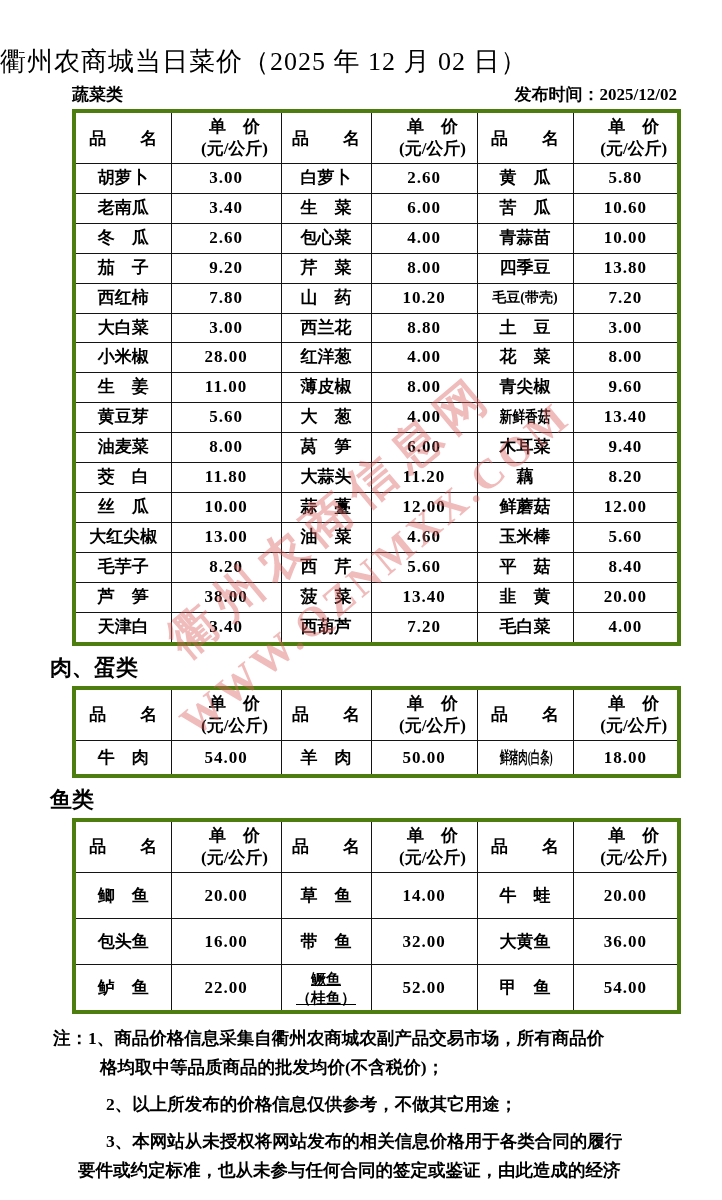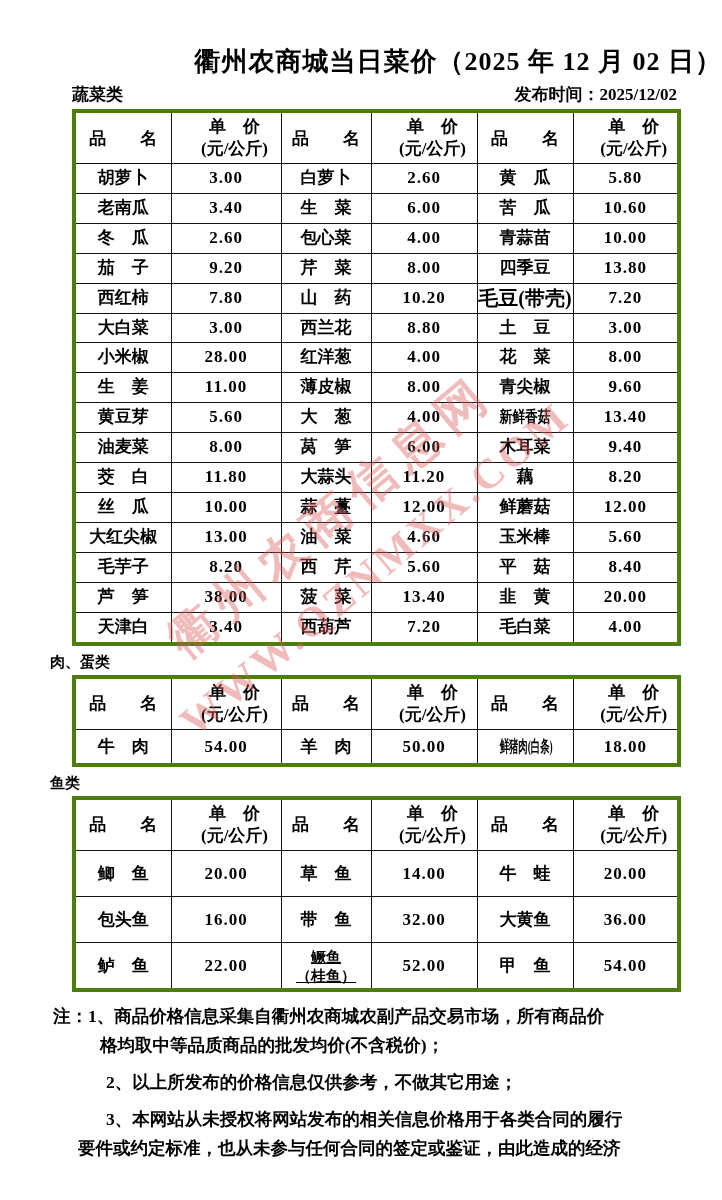--- a/index.html
+++ b/index.html
@@ -6,22 +6,22 @@
   body{
     width:722px;height:1200px;
     background:#ffffff;color:#000;
     font-family:"Liberation Serif","DejaVu Serif",serif;
     position:relative;overflow:hidden;
   }
   .page{position:absolute;inset:0;}
 
   .title{
     margin:44px 0 4px 0;
-    text-align:right;
-    font-size:26px;font-weight:700;
+    text-align:left;
+    font-size:26px;font-weight:400;
     letter-spacing:1px;
   }
 
   .meta{
     width:605px;margin:0 0 3px 72px;
     display:flex;justify-content:space-between;align-items:flex-end;
     font-size:17px;font-weight:700;
   }
 
   table{
@@ -41,28 +41,28 @@
 
   .hdr td{height:50px;font-size:17px;}
   .hp div{line-height:22px;padding-left:17px;}
   .n{font-size:17px;}
   .p{font-size:17px;letter-spacing:1px;}
 
   .veg tr.r td{height:28.9px;line-height:28.9px;}
   .meat tr.r td{height:33px;line-height:33px;}
   .fish tr.r td{height:45px;line-height:45px;}
 
-  .small{font-size:20px;}
+  .small{font-size:14px;}
   .cond{display:inline-block;transform:scaleX(.8);transform-origin:center;white-space:nowrap;font-size:16px;}
   .squeeze{display:inline-block;transform:scaleX(.55);transform-origin:center;white-space:nowrap;}
   .twoline{white-space:pre-line;line-height:19px !important;font-size:15px;display:inline-block;vertical-align:middle;text-decoration:underline;}
 
   .section-label{
     margin:7px 0 3px 50px;
-    font-size:15px;font-weight:700;
+    font-size:22px;font-weight:700;
   }
 
   .notes{
     margin:10px 0 0 53px;width:640px;
     font-size:17.5px;font-weight:700;line-height:29px;
   }
   .notes div{white-space:nowrap;}
   .ind-a{padding-left:47px;}
   .ind-b{padding-left:53px;margin-top:8px;}
   .ind-c{padding-left:25px;}

